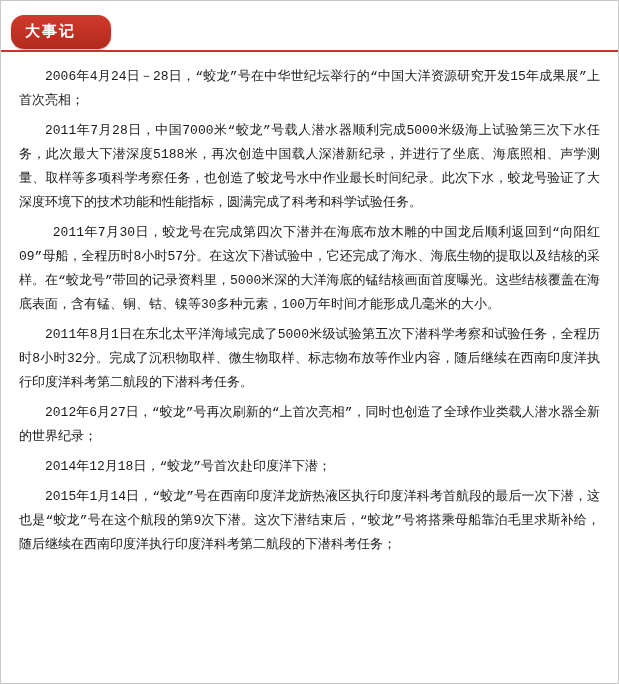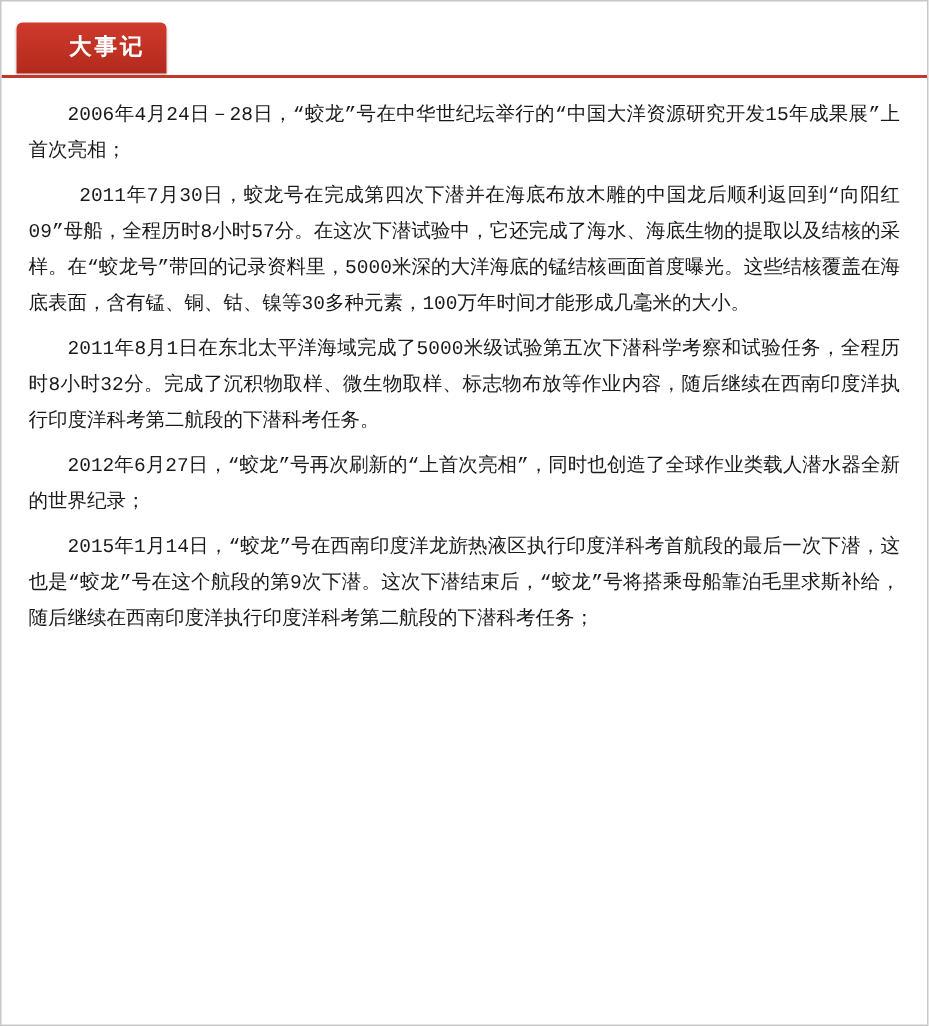--- a/index.html
+++ b/index.html
@@ -30,24 +30,25 @@
     left: 10px;
     top: 14px;
     min-width: 72px;
     padding: 7px 14px 8px 14px;
     background: #c0392b;
     background: linear-gradient(to bottom, #cf3a2c 0%, #b22a1d 100%);
     color: #ffffff;
     font-size: 15px;
     font-weight: bold;
     letter-spacing: 2px;
-    text-align: right;
+    text-align: left;
     border-top-left-radius: 4px;
     border-top-right-radius: 4px;
     box-shadow: 0 1px 2px rgba(0,0,0,0.25);
+    border-radius: 13px;
   }
   .tab-underline {
     position: absolute;
     left: 0;
     top: 49px;
     width: 619px;
     height: 2px;
     background: #c0392b;
   }
   .content {
@@ -72,19 +73,21 @@
 
 <div class="page">
 
   <div class="header-bar">
     <div class="tab">大事记</div>
     <div class="tab-underline"></div>
   </div>
 
   <div class="content">
     <p class="para">2006年4月24日－28日，“蛟龙”号在中华世纪坛举行的“中国大洋资源研究开发15年成果展”上首次亮相；</p>
+    <p class="para">2011年7月28日，中国7000米“蛟龙”号载人潜水器顺利完成5000米级海上试验第三次下水任务，此次最大下潜深度5188米，再次创造中国载人深潜新纪录，并进行了坐底、海底照相、声学测量、取样等多项科学考察任务，也创造了蛟龙号水中作业最长时间纪录。此次下水，蛟龙号验证了大深度环境下的技术功能和性能指标，圆满完成了科考和科学试验任务。</p>
     <p class="para indent-extra">2011年7月30日，蛟龙号在完成第四次下潜并在海底布放木雕的中国龙后顺利返回到“向阳红09”母船，全程历时8小时57分。在这次下潜试验中，它还完成了海水、海底生物的提取以及结核的采样。在“蛟龙号”带回的记录资料里，5000米深的大洋海底的锰结核画面首度曝光。这些结核覆盖在海底表面，含有锰、铜、钴、镍等30多种元素，100万年时间才能形成几毫米的大小。</p>
     <p class="para">2011年8月1日在东北太平洋海域完成了5000米级试验第五次下潜科学考察和试验任务，全程历时8小时32分。完成了沉积物取样、微生物取样、标志物布放等作业内容，随后继续在西南印度洋执行印度洋科考第二航段的下潜科考任务。</p>
     <p class="para">2012年6月27日，“蛟龙”号再次刷新的“上首次亮相”，同时也创造了全球作业类载人潜水器全新的世界纪录；</p>
+    <p class="para">2014年12月18日，“蛟龙”号首次赴印度洋下潜；</p>
     <p class="para">2015年1月14日，“蛟龙”号在西南印度洋龙旂热液区执行印度洋科考首航段的最后一次下潜，这也是“蛟龙”号在这个航段的第9次下潜。这次下潜结束后，“蛟龙”号将搭乘母船靠泊毛里求斯补给，随后继续在西南印度洋执行印度洋科考第二航段的下潜科考任务；</p>
   </div>
 
 </div>
 
 </body></html>

